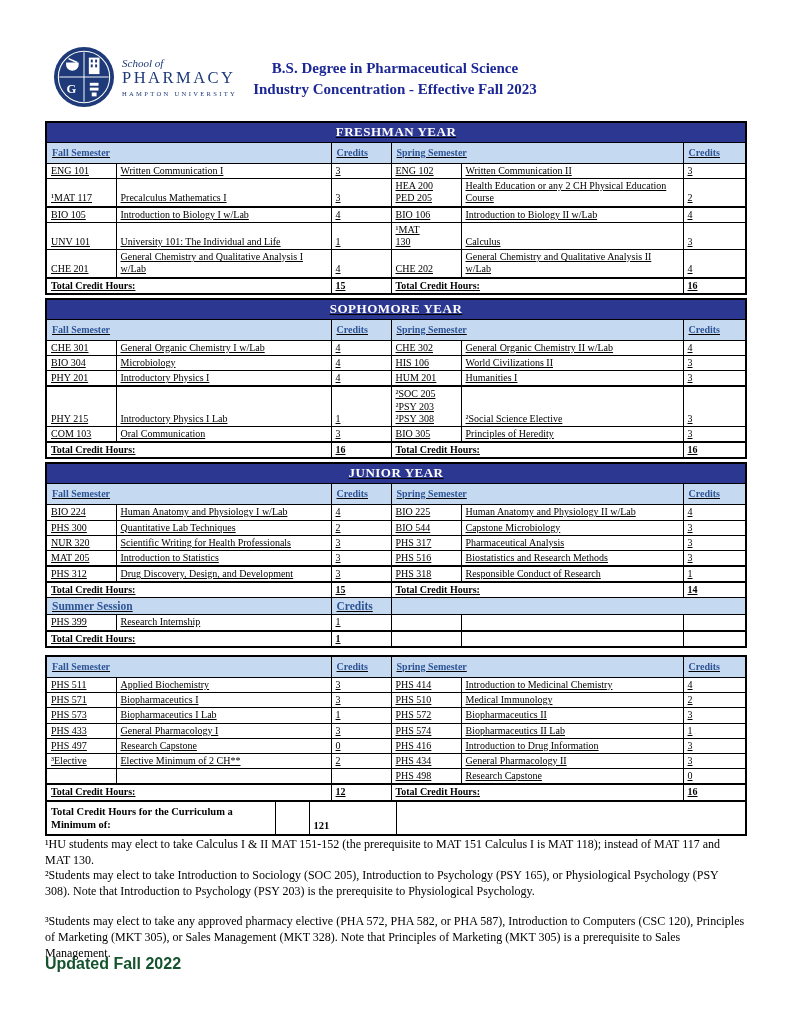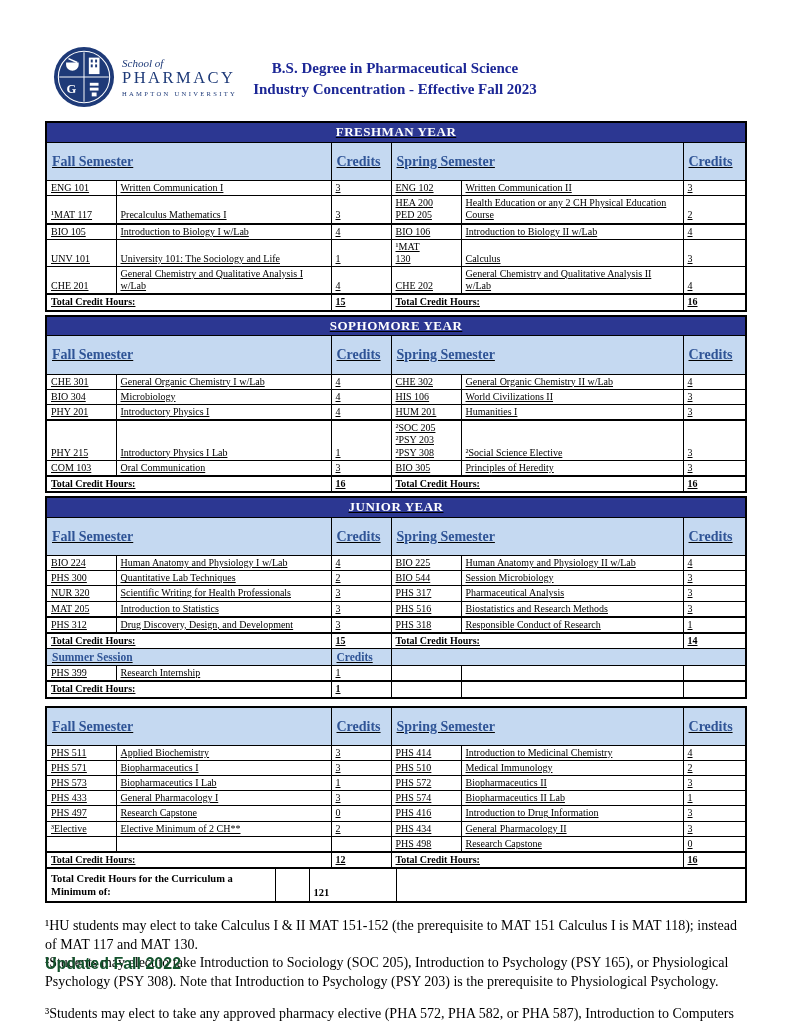--- a/index.html
+++ b/index.html
@@ -15,35 +15,35 @@
   .lt2{font-size:16.5px;letter-spacing:2.5px;line-height:1.15;font-weight:500;}
   .lt3{font-size:6.6px;letter-spacing:2.3px;margin-top:2px;}
   .title{position:absolute;left:110px;right:110px;top:14px;text-align:center;
          color:var(--c-title);font-weight:bold;font-size:15px;line-height:1.4;}
 
   
   table.sec{border-collapse:collapse;width:700px;table-layout:fixed;border:2px solid #000;margin-top:3px;text-decoration:underline;}
   table.sec td{border:1px solid #000;padding:1px 4px;font-size:10px;line-height:1.22;overflow:hidden;vertical-align:bottom;}
   tr.banner-row td{background:var(--c-banner);color:#fff;text-align:center;font-weight:bold;
                    font-size:13px;letter-spacing:.5px;padding:1px 0 2px;}
-  tr.head-row td{background:var(--c-hdrbg);color:var(--c-hdrtx);font-weight:bold;font-size:14px;vertical-align:middle;padding:10px 5px;}
+  tr.head-row td{background:var(--c-hdrbg);color:var(--c-hdrtx);font-weight:bold;font-size:10px;vertical-align:middle;padding:4px 5px;}
   td.c-code{white-space:pre-line;}
   td.c-cr{vertical-align:middle;}
   tr.total-row td{font-weight:bold;border-top:2px solid #000;vertical-align:middle;margin-top:40px;}
   tr.thick td{border-bottom:2px solid #000;}
   tr.summer-head td{background:var(--c-hdrbg);color:var(--c-hdrtx);font-weight:bold;font-size:11.5px;vertical-align:middle;padding:1px 5px;}
 
   
   table.curr{border-collapse:collapse;width:700px;table-layout:fixed;border:2px solid #000;margin-top:-2px;}
   table.curr td{border:1px solid #000;font-size:10.5px;padding:3px 4px;}
   td.curr-label{font-weight:bold;line-height:1.25;}
   td.curr-value{font-weight:bold;vertical-align:bottom;padding-left:20px;}
 
   
-  .fns{margin-top:14px;font-size:14px;line-height:1.32;color:#000;}
+  .fns{margin-top:1px;font-size:12px;line-height:1.32;color:#000;}
   .fns p{margin:0;}
   .fns p.gap{margin-top:14px;}
 
   .updated{position:absolute;left:45px;top:955px;font-family:"Liberation Sans",sans-serif;
            font-weight:600;font-size:16px;color:#14532d;}
 </style>
 </head>
 <body>
 
 <div class="page">
@@ -121,21 +121,21 @@
           <tr class="course-row">
     <td class="c-code">BIO 105</td>
     <td class="c-title">Introduction to Biology I w/Lab</td>
     <td class="c-cr">4</td>
     <td class="c-code">BIO 106</td>
     <td class="c-title">Introduction to Biology II w/Lab</td>
     <td class="c-cr">4</td>
   </tr>
           <tr class="course-row">
     <td class="c-code">UNV 101</td>
-    <td class="c-title">University 101: The Sociology and Life</td>
+    <td class="c-title">University 101: The Individual and Life</td>
     <td class="c-cr">1</td>
     <td class="c-code">¹MAT
 130</td>
     <td class="c-title">Calculus</td>
     <td class="c-cr">3</td>
   </tr>
           <tr class="course-row">
     <td class="c-code">CHE 201</td>
     <td class="c-title">General Chemistry and Qualitative Analysis I w/Lab</td>
     <td class="c-cr">4</td>
@@ -255,21 +255,21 @@
     <td class="c-cr">4</td>
     <td class="c-code">BIO 225</td>
     <td class="c-title">Human Anatomy and Physiology II w/Lab</td>
     <td class="c-cr">4</td>
   </tr>
           <tr class="course-row">
     <td class="c-code">PHS 300</td>
     <td class="c-title">Quantitative Lab Techniques</td>
     <td class="c-cr">2</td>
     <td class="c-code">BIO 544</td>
-    <td class="c-title">Session Microbiology</td>
+    <td class="c-title">Capstone Microbiology</td>
     <td class="c-cr">3</td>
   </tr>
           <tr class="course-row">
     <td class="c-code">NUR 320</td>
     <td class="c-title">Scientific Writing for Health Professionals</td>
     <td class="c-cr">3</td>
     <td class="c-code">PHS 317</td>
     <td class="c-title">Pharmaceutical Analysis</td>
     <td class="c-cr">3</td>
   </tr>

